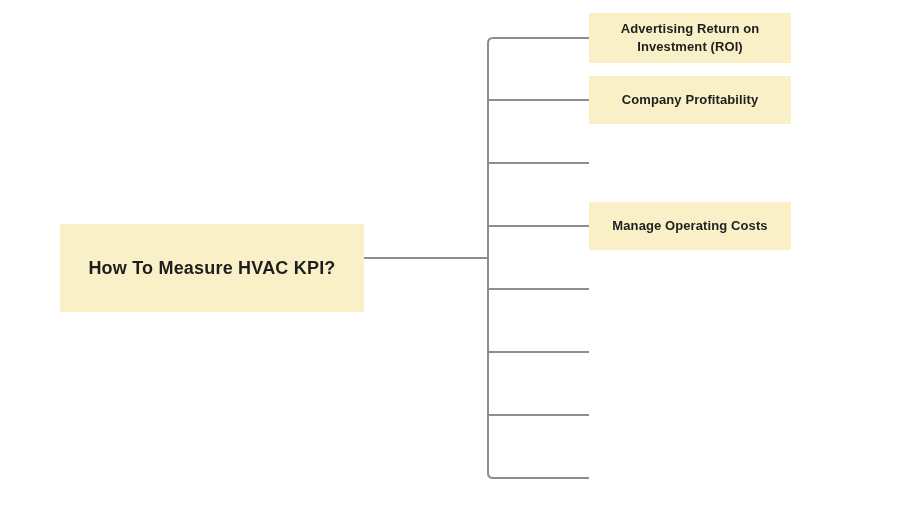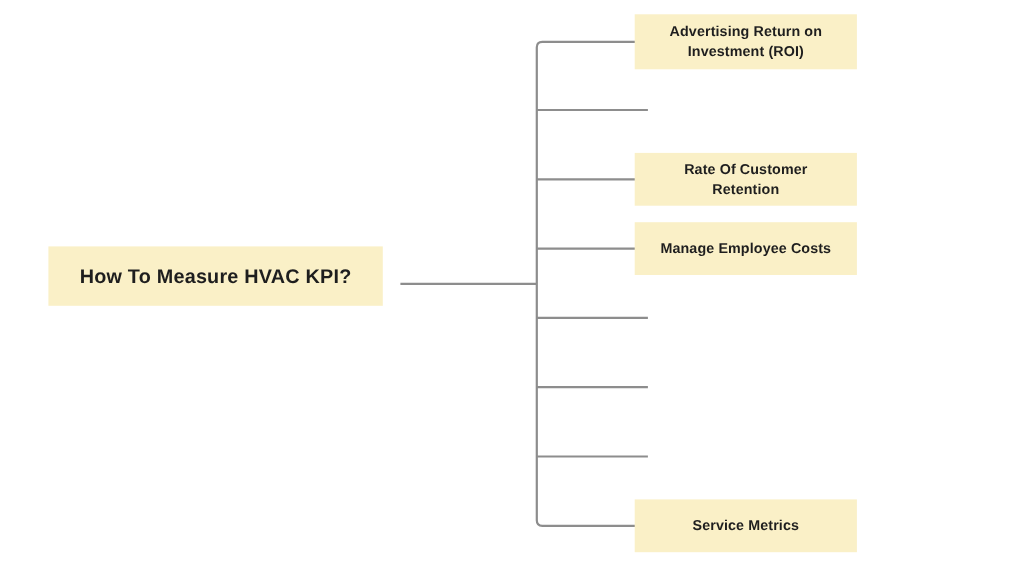--- a/index.html
+++ b/index.html
@@ -30,27 +30,27 @@
     background: var(--node-fill);
     color: var(--text-color);
     display: flex;
     align-items: center;
     justify-content: center;
     text-align: center;
     font-weight: bold;
     cursor: pointer;
   }
   .root-node {
-    left: 44px; top: 224px;
-    width: 304px; height: 54px;
+    left: 60px; top: 224px;
+    width: 304px; height: 88px;
     font-size: 18px;
     letter-spacing: 0.2px;
   }
   .branch-node {
-    left: 577px;
+    left: 589px;
     width: 202px; height: 48px;
     font-size: 13px;
     letter-spacing: 0.1px;
     line-height: 1.4;
     padding: 2px 14px;
   }
   .branch-node.first { top: 13px; height: 50px; }
 </style>
 </head>
 <body>
@@ -68,23 +68,22 @@
     <path d="M 488 226 L 589 226"></path>
     <path d="M 488 289 L 589 289"></path>
     <path d="M 488 352 L 589 352"></path>
     <path d="M 488 415 L 589 415"></path>
   </svg>
 
   <div class="node root-node">How To Measure HVAC KPI?</div>
 
   <div class="node branch-node first" style="top:13px">Advertising Return on Investment (ROI)</div>
 
+  <div class="node branch-node" style="top:76px">Company Profitability</div>
 
-  <div class="node branch-node" style="top:139px">Rate Of Customer Retention</div>
 
-  <div class="node branch-node" style="top:202px">Manage Employee Costs</div>
+  <div class="node branch-node" style="top:202px">Manage Operating Costs</div>
 
 
 
 
-  <div class="node branch-node" style="top:454px">Service Metrics</div>
 
 </div>
 
 </body></html>

